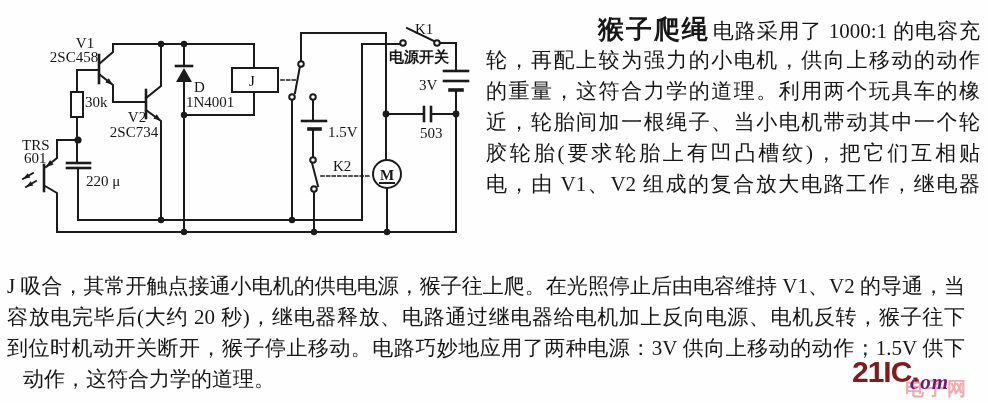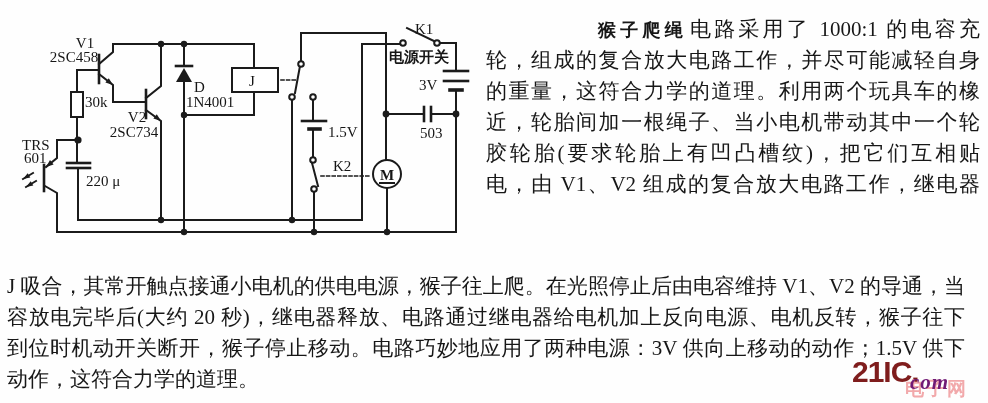--- a/index.html
+++ b/index.html
@@ -20,23 +20,23 @@
   .schematic text {
     fill:#161616; stroke:none; font-family:"Liberation Serif","DejaVu Serif",serif;
     font-size:15px;
   }
   .rightcol { position:absolute; left:486px; top:14px; width:494px; }
   .tl {
     font-size:21px; line-height:31px; height:31px; overflow:hidden;
     text-align:justify; text-align-last:justify;
   }
   .firstline { padding-left:112px; box-sizing:border-box; }
-  .firstline b { font-size:18px; letter-spacing:1px; margin-right:3px; }
+  .firstline b { font-size:26px; letter-spacing:1px; margin-right:3px; }
   .bottomblock { position:absolute; left:7px; top:271px; width:958px; }
-  .bottomblock .tl:last-child { text-align-last:left; }
+  .bottomblock .tl:last-child { text-align-last:left;margin-left:16px; }
   .watermark { position:absolute; left:852px; top:351px; width:134px; height:48px; }
   .wm-brand {
     position:absolute; left:0; top:6px; font-size:30px; font-weight:bold;
     color:#7f1d1d; letter-spacing:-1px; line-height:1;
     font-family:"Liberation Sans","DejaVu Sans",sans-serif;
   }
   .wm-site {
     position:absolute; left:53px; top:0; font-size:19px; color:#f2a9ab;
     letter-spacing:2px; line-height:1; font-weight:bold;
     font-family:"Liberation Sans","DejaVu Sans",sans-serif;
@@ -215,21 +215,21 @@
     <text x="419" y="90" font-size="16">3V</text>
     <text x="420" y="138">503</text>
     <text x="387" y="180" text-anchor="middle" font-size="14" font-weight="bold">M</text>
   </svg>
 
   <div class="rightcol">
     <div class="tl firstline">
       <b>猴子爬绳</b><span>电路采用了 1000:1 的电容充</span>
     </div>
     <div>
-        <div class="tl">轮，组成的复合放大电路工作，并尽可能减轻自身</div>
+        <div class="tl">轮，再配上较为强力的小电机，供向上移动的动作</div>
         <div class="tl">的重量，这符合力学的道理。利用两个玩具车的橡</div>
         <div class="tl">近，轮胎间加一根绳子、当小电机带动其中一个轮</div>
         <div class="tl">胶轮胎(要求轮胎上有凹凸槽纹)，把它们互相贴</div>
         <div class="tl">电，由 V1、V2 组成的复合放大电路工作，继电器</div>
       </div>
   </div>
 
   <div class="bottomblock">
       <div class="tl">J 吸合，其常开触点接通小电机的供电电源，猴子往上爬。在光照停止后由电容维持 V1、V2 的导通，当电</div>
       <div class="tl">容放电完毕后(大约 20 秒)，继电器释放、电路通过继电器给电机加上反向电源、电机反转，猴子往下爬，</div>

